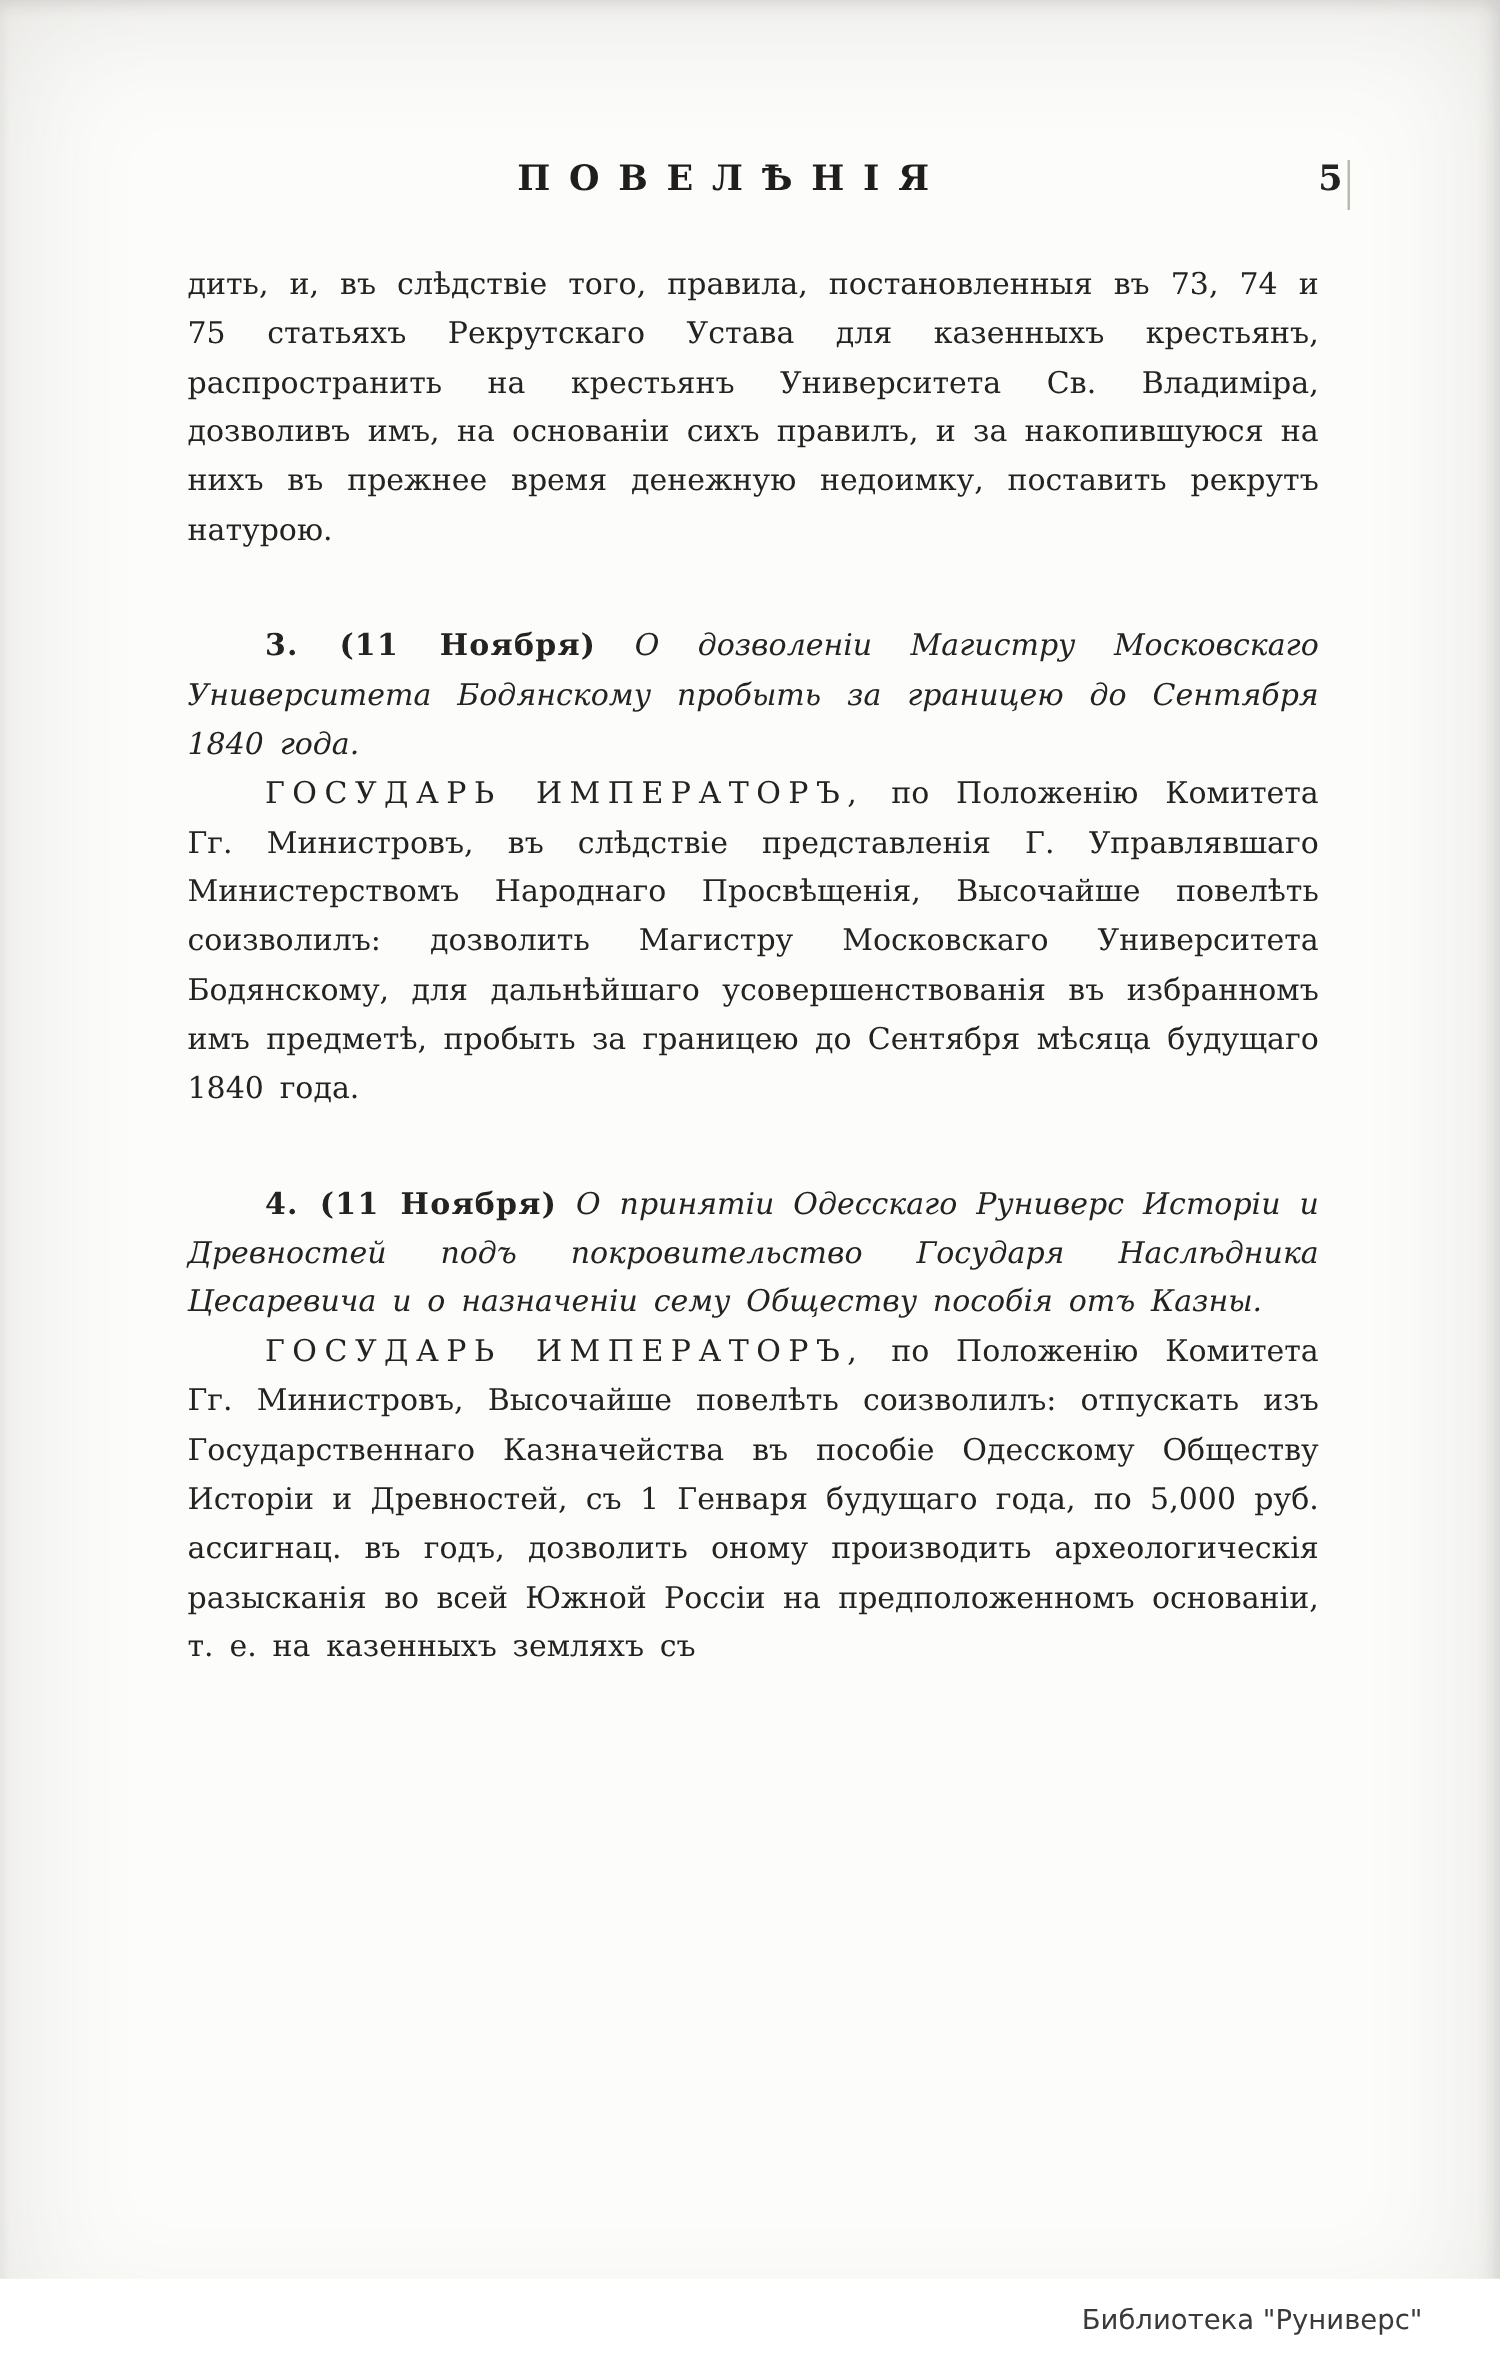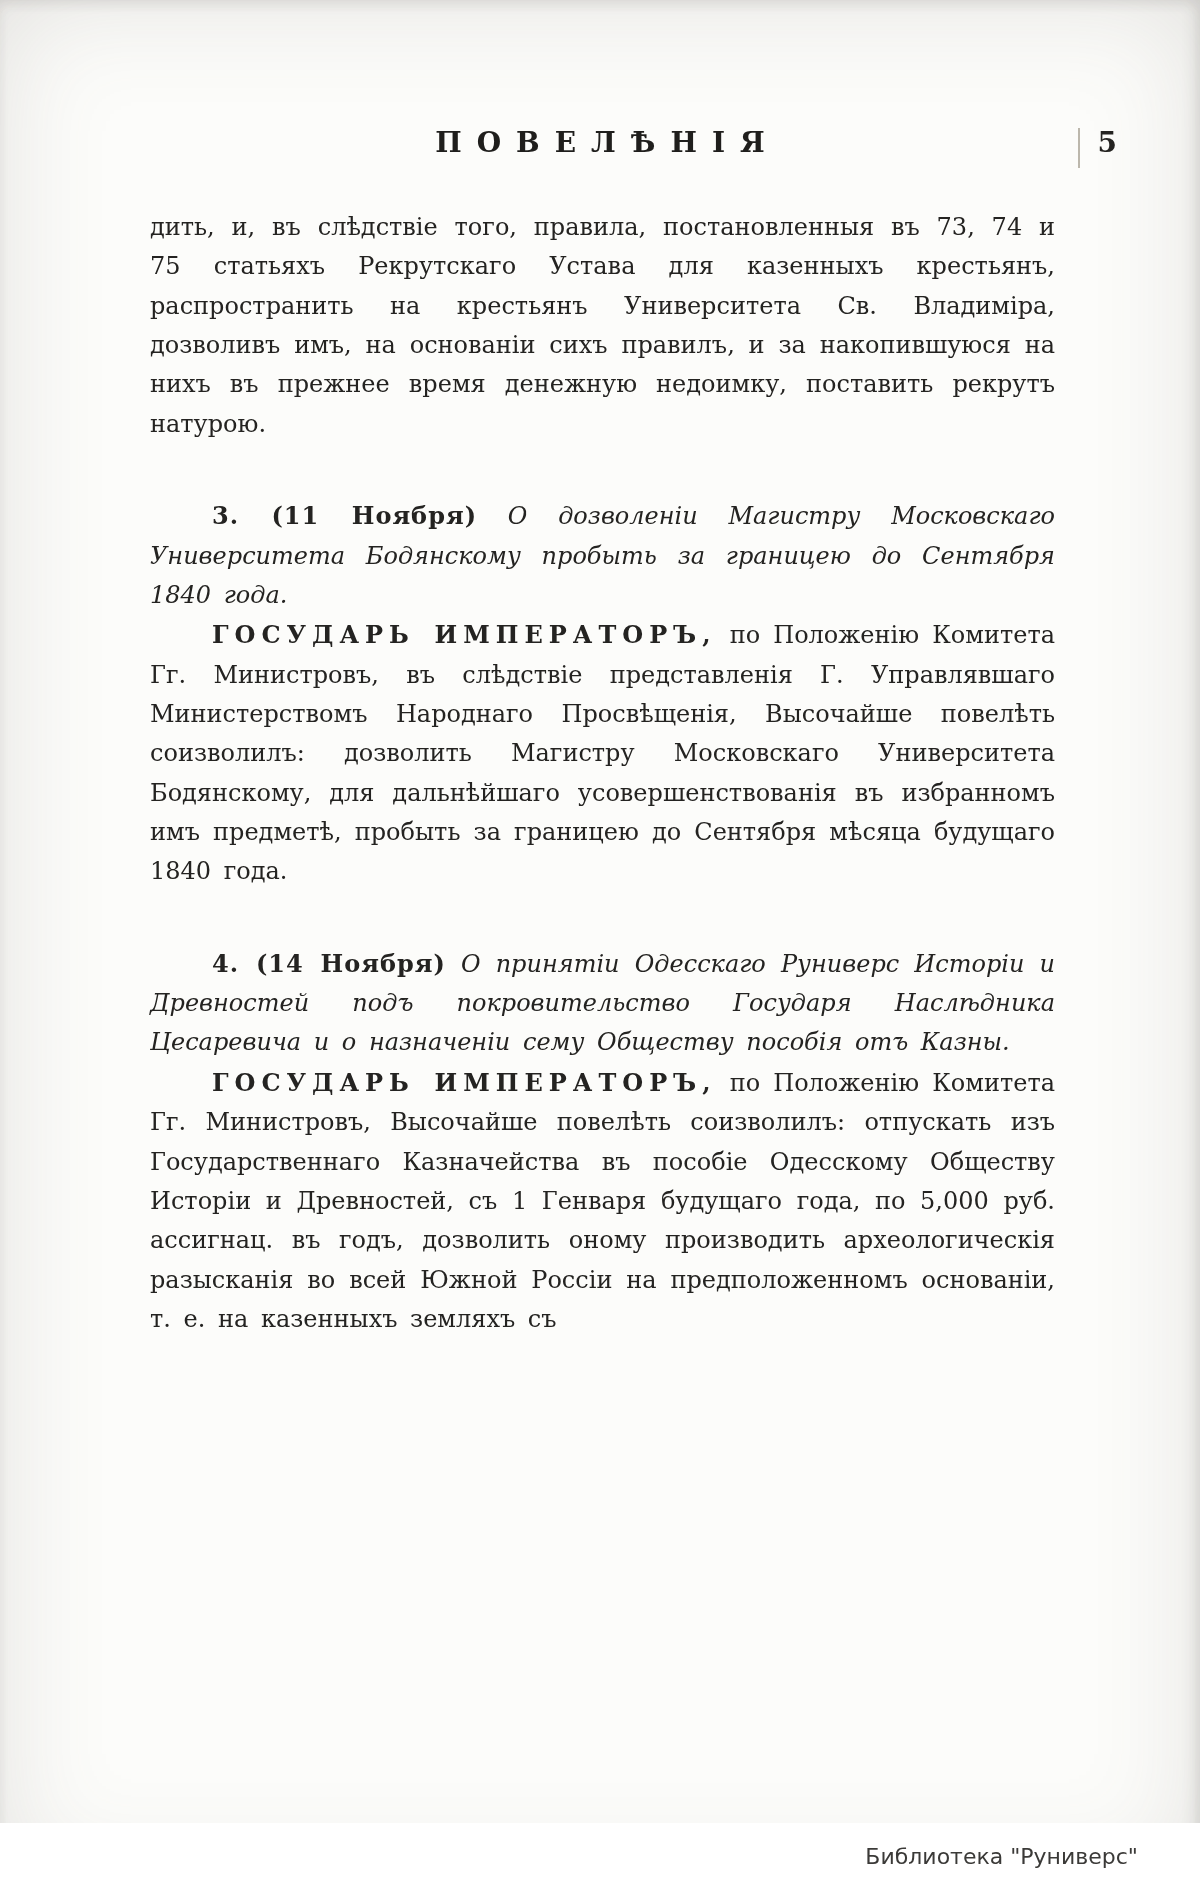--- a/index.html
+++ b/index.html
@@ -15,21 +15,21 @@
     overflow: hidden;
     background: #fcfcfa;
     color: #242321;
     box-shadow:
       inset 0 0 110px rgba(95, 90, 78, 0.16),
       inset -6px 0 14px rgba(60, 55, 45, 0.10),
       inset 0 6px 12px rgba(60, 55, 45, 0.06);
   }
   .header {
     position: relative;
-    margin: 126px 75px 0 150px;
+    margin: 126px 118px 0 150px;
     height: 46px;
   }
   .title {
     position: absolute;
     left: 0; right: 60px;
     text-align: center;
     font-size: 28px;
     font-weight: bold;
     letter-spacing: 15px;
     color: #1f1e1c;
@@ -58,21 +58,21 @@
   }
   .para { text-indent: 62px; }
   .para.no-indent { text-indent: 0; }
   .para.heading { margin-top: 52px; font-style: italic; }
   .para.heading .label {
     font-style: normal;
     font-weight: bold;
     letter-spacing: 1px;
   }
   .lead-caps {
-    font-weight: bold;
+    font-weight: normal;
     letter-spacing: 6px;
   }
   .footer {
     position: absolute;
     left: 0; right: 0; bottom: 0;
     height: 62px;
     background: #ffffff;
   }
   .watermark {
     position: absolute;
@@ -103,21 +103,21 @@
       <span class="label">3. (11 Ноября)</span>
       <span class="heading-title">О дозволеніи Магистру Московскаго Университета Бодянскому пробыть за границею до Сентября 1840 года.</span>
     </p>
 
     <p class="para body">
       <span class="lead-caps">ГОСУДАРЬ ИМПЕРАТОРЪ,</span>
       <span>по Положенію Комитета Гг. Министровъ, въ слѣдствіе представленія Г. Управлявшаго Министерствомъ Народнаго Просвѣщенія, Высочайше повелѣть соизволилъ: дозволить Магистру Московскаго Университета Бодянскому, для дальнѣйшаго усовершенствованія въ избранномъ имъ предметѣ, пробыть за границею до Сентября мѣсяца будущаго 1840 года.</span>
     </p>
 
     <p class="para heading">
-      <span class="label">4. (14 Ноября)</span>
+      <span class="label">4. (11 Ноября)</span>
       <span class="heading-title">О принятіи Одесскаго Руниверс Исторіи и Древностей подъ покровительство Государя Наслѣдника Цесаревича и о назначеніи сему Обществу пособія отъ Казны.</span>
     </p>
 
     <p class="para body">
       <span class="lead-caps">ГОСУДАРЬ ИМПЕРАТОРЪ,</span>
       <span>по Положенію Комитета Гг. Министровъ, Высочайше повелѣть соизволилъ: отпускать изъ Государственнаго Казначейства въ пособіе Одесскому Обществу Исторіи и Древностей, съ 1 Генваря будущаго года, по 5,000 руб. ассигнац. въ годъ, дозволить оному производить археологическія разысканія во всей Южной Россіи на предположенномъ основаніи, т. е. на казенныхъ земляхъ съ</span>
     </p>
 
   </main>
 

